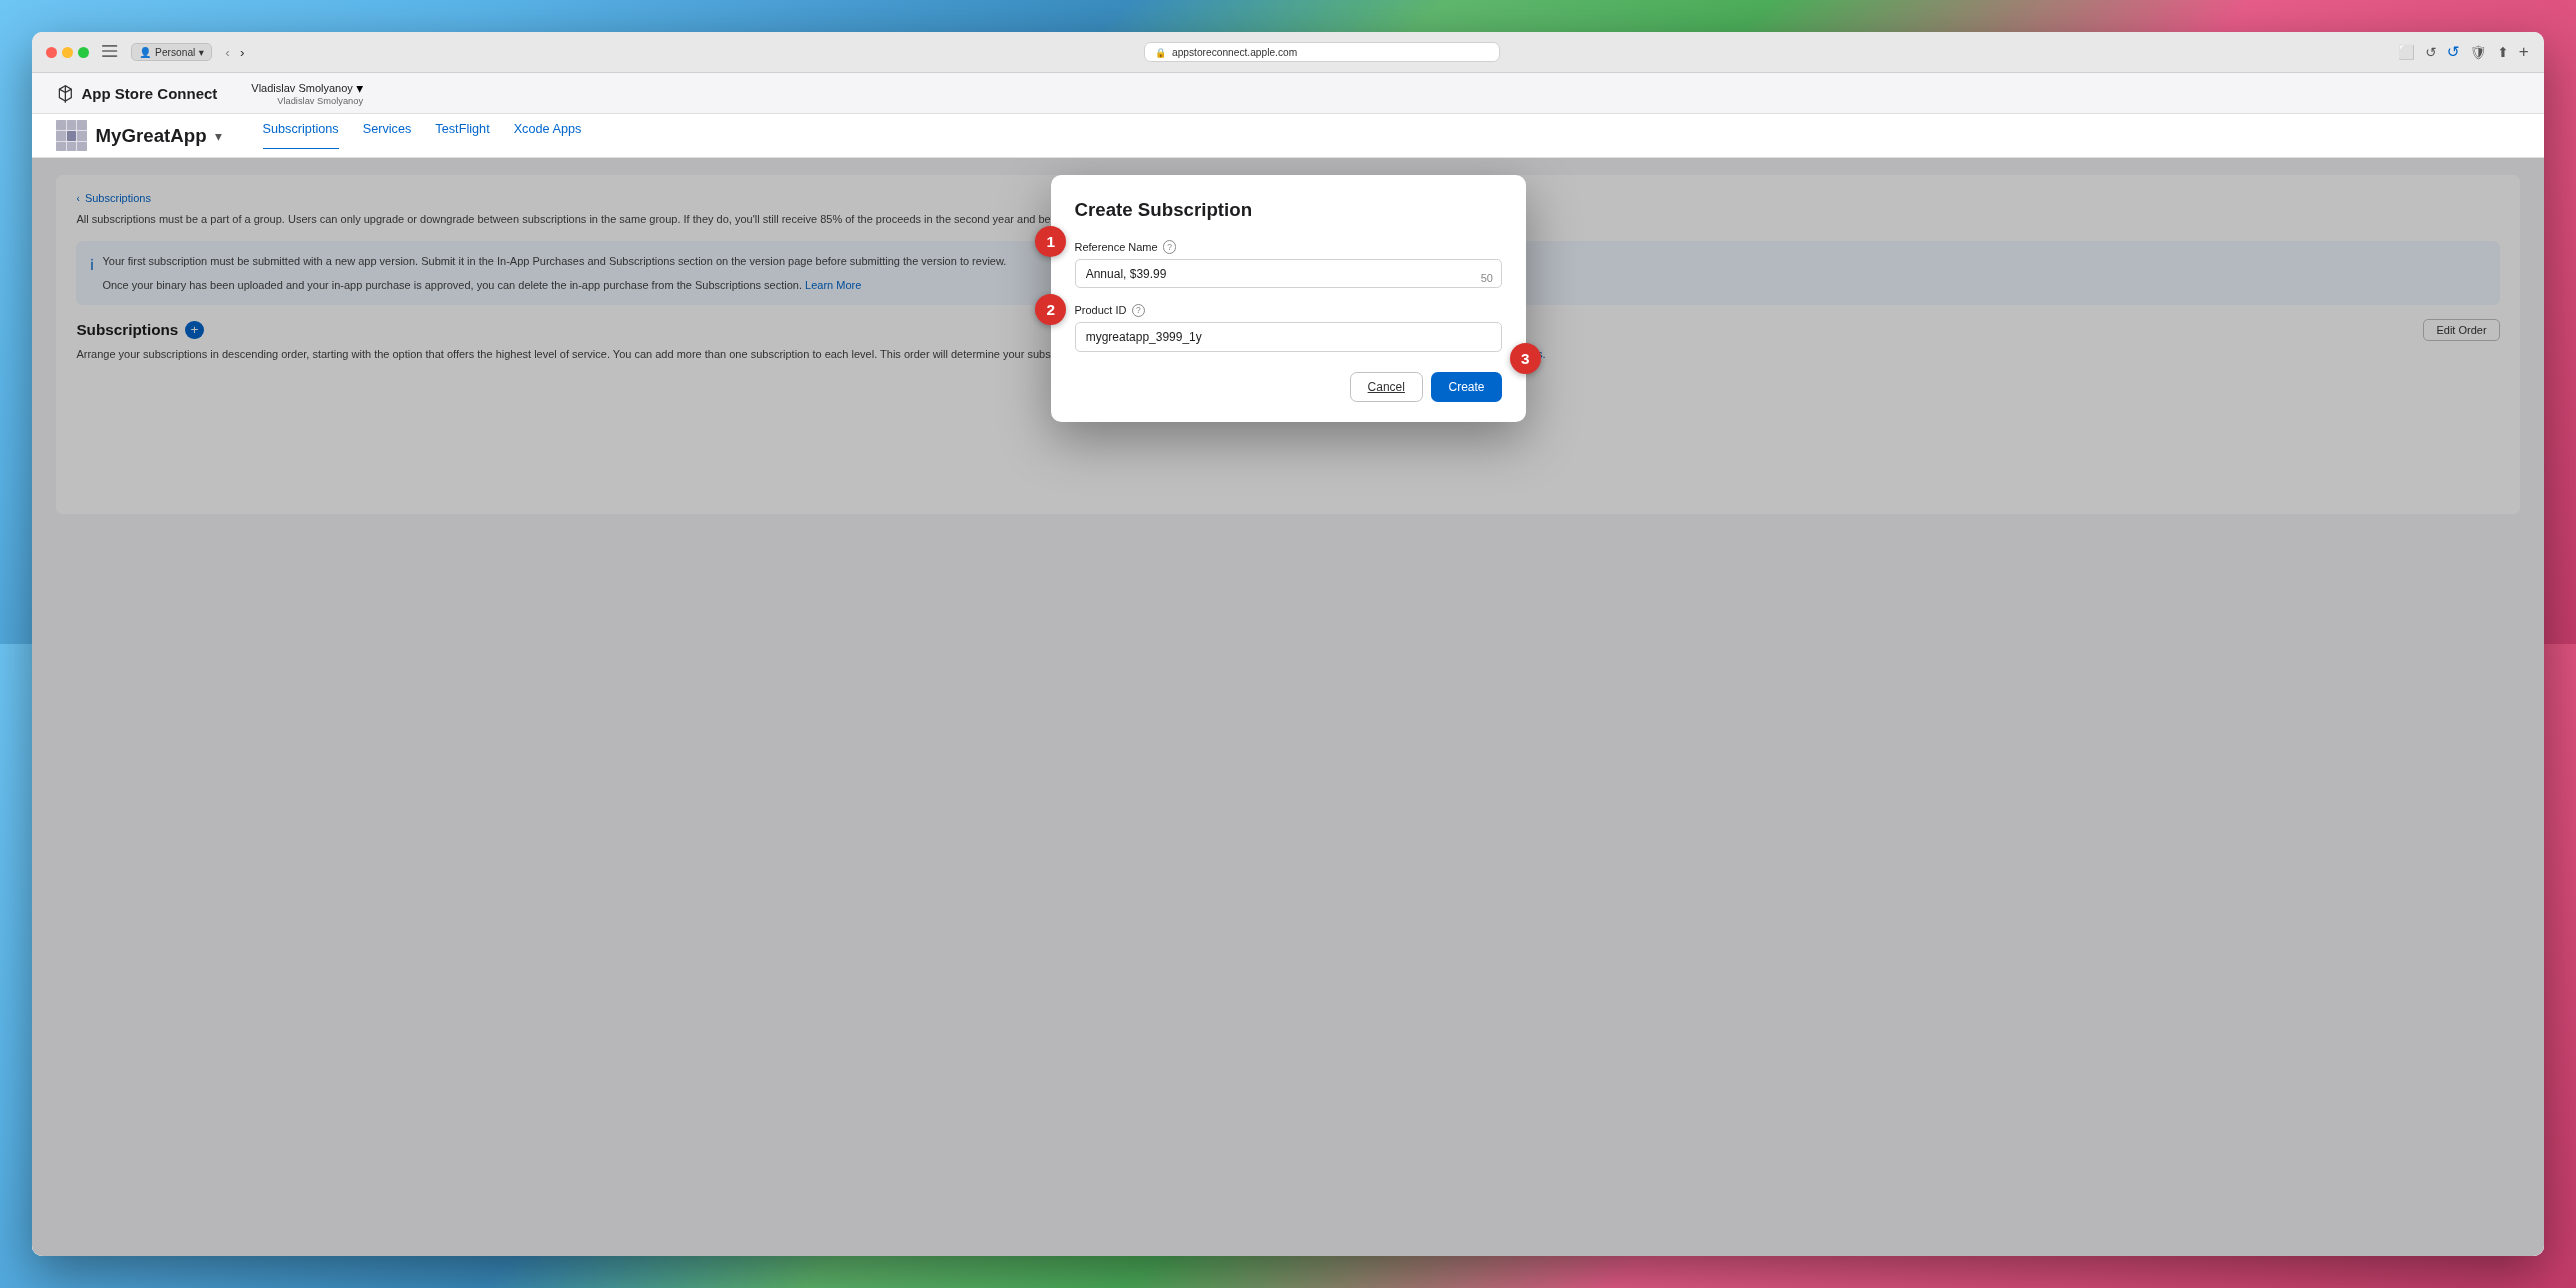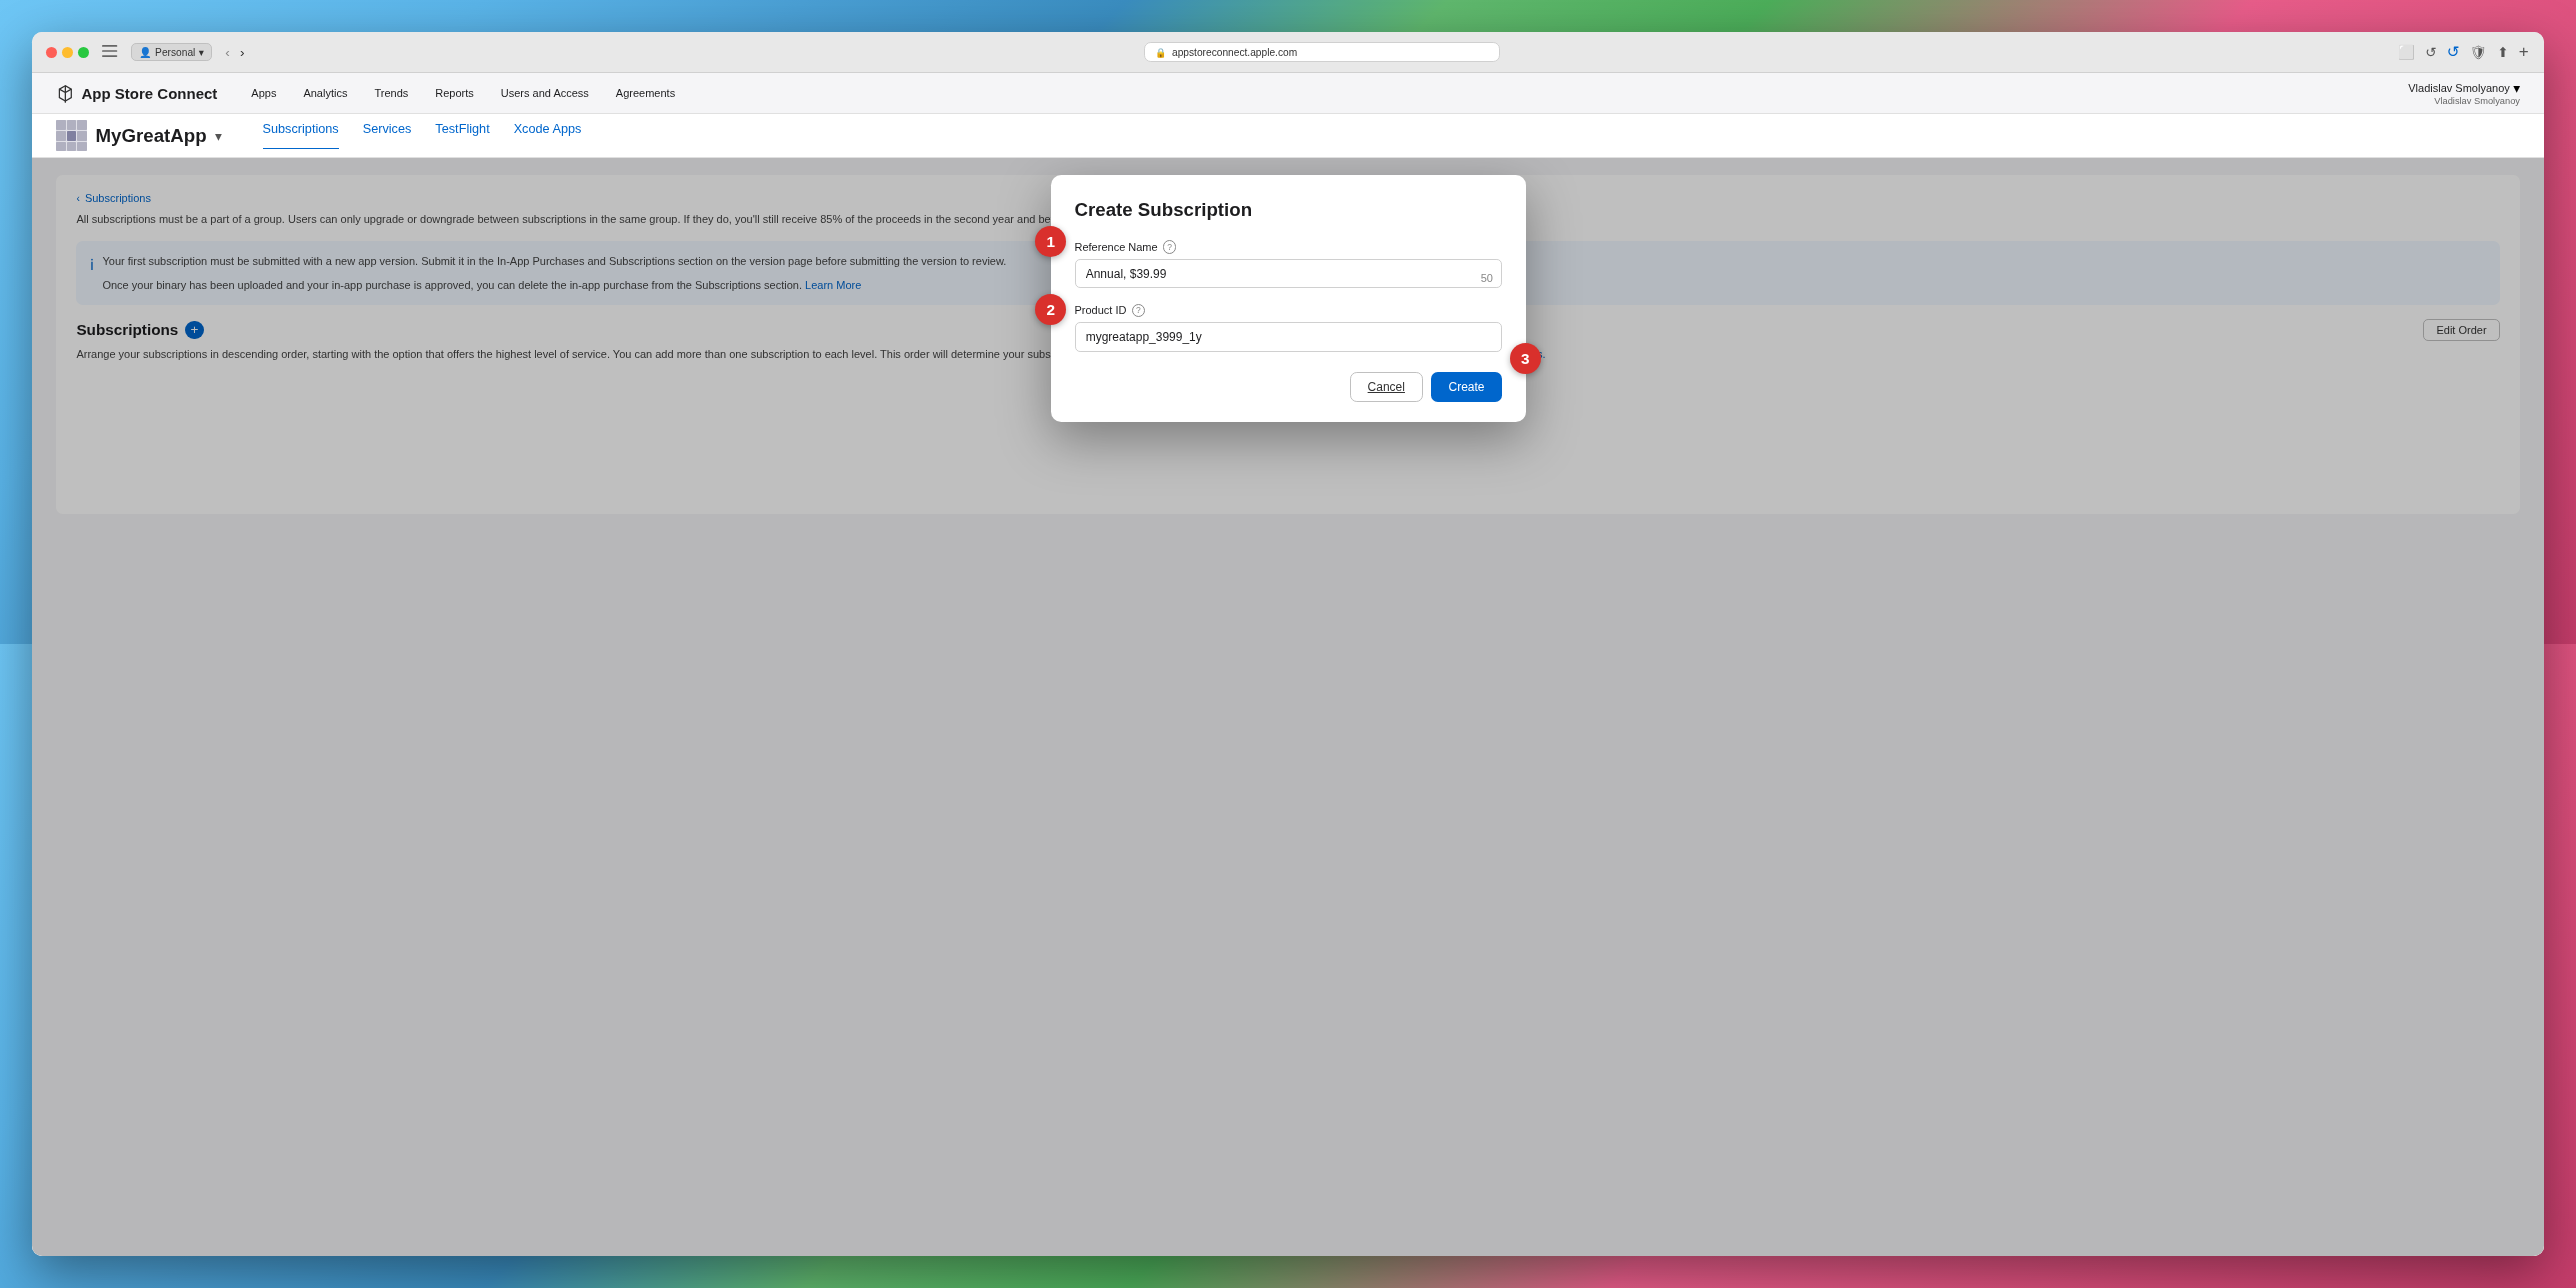--- a/index.html
+++ b/index.html
@@ -514,28 +514,20 @@
   <div class="app-content">
 
     <div class="top-nav">
       <a class="app-store-logo">
         <svg class="asc-icon" viewBox="0 0 22 22" fill="none" stroke="#333" stroke-width="1.5">
           <path d="M11 2L4 6v10l7 4 7-4V6L11 2z"></path>
           <path d="M11 2v20M4 6l7 4 7-4"></path>
         </svg>
         <span class="asc-title">App Store Connect</span>
       </a>
-      <div class="top-nav-links">
-        <a class="top-nav-link">Apps</a>
-        <a class="top-nav-link">Analytics</a>
-        <a class="top-nav-link">Trends</a>
-        <a class="top-nav-link">Reports</a>
-        <a class="top-nav-link">Users and Access</a>
-        <a class="top-nav-link">Agreements</a>
-      </div>
       <div class="user-menu">
         <div class="user-menu-wrapper">
           <span class="user-name-main">Vladislav Smolyanoy</span>
           <span>▾</span>
         </div>
         <span class="user-name-sub">Vladislav Smolyanoy</span>
       </div>
     </div>
 
     <div class="sub-nav">

